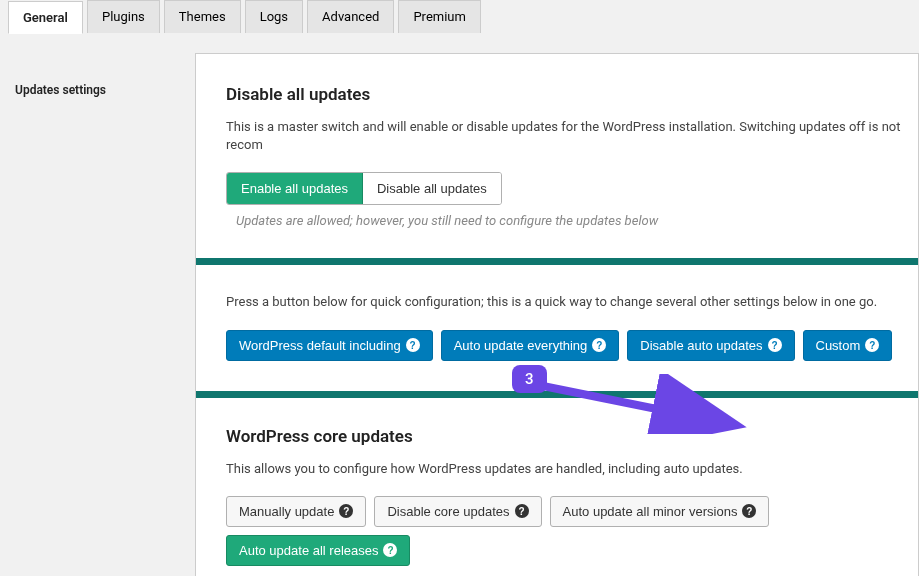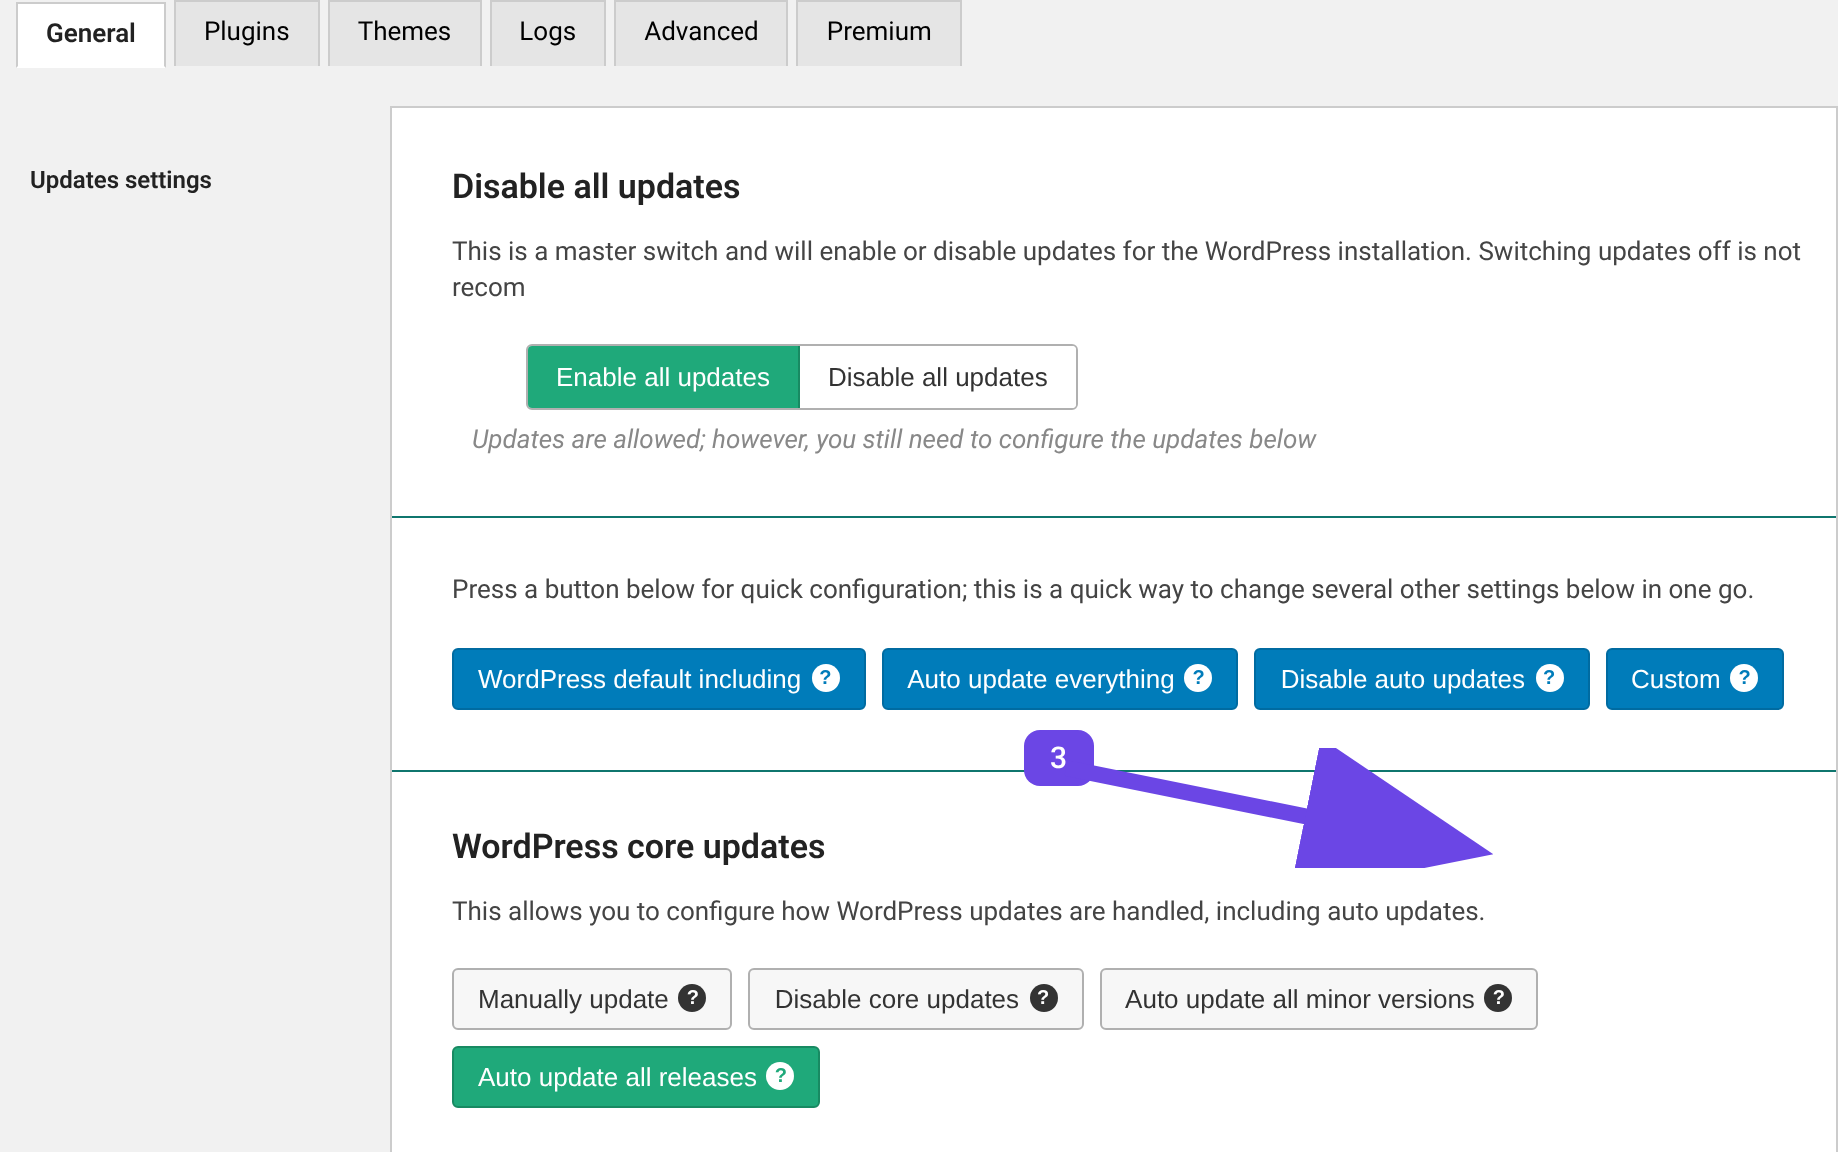--- a/index.html
+++ b/index.html
@@ -7,27 +7,27 @@
 
 .tabs { display: flex; gap: 4px; padding: 0 8px; background: #f1f1f1; }
 .tab { padding: 8px 14px; background: #e5e5e5; border: 1px solid #ccc; border-bottom: none; color: #000000; cursor: pointer; font-size: 13px; }
 .tab.active { background: #fff; font-weight: 600; color: #222; border-bottom: 1px solid #fff; position: relative; top: 1px; }
 
 .page { display: flex; padding: 20px 0 0 15px; }
 .sidebar { width: 180px; padding-top: 30px; }
 .sidebar h2 { font-size: 12px; font-weight: 600; color: #222; }
 
 .content { flex: 1; background: #fff; border: 1px solid #ccc; padding: 30px 0 0 0; overflow: hidden; }
-.section { padding: 0 0 30px 30px; border-bottom: 1px solid #0f766e; margin-bottom: 28px; }
+.section { padding: 0 0 30px 30px; border-bottom: 7px solid #0f766e; margin-bottom: 28px; }
 .section:last-child { border-bottom: none; margin-bottom: 0; padding-bottom: 0; }
 .section h3 { font-size: 17px; font-weight: 600; color: #222; margin-bottom: 14px; }
 .section p { font-size: 13px; color: #444; margin-bottom: 18px; line-height: 1.4; }
 
 .btn-row { display: flex; align-items: center; gap: 8px; flex-wrap: wrap; }
-.seg-group { display: inline-flex; border: 1px solid #b0b0b0; border-radius: 3px; overflow: hidden; margin-left: 37px; }
+.seg-group { display: inline-flex; border: 1px solid #b0b0b0; border-radius: 3px; overflow: hidden; }
 .seg-group .seg { padding: 8px 14px; background: #fff; color: #333; border: none; border-right: 1px solid #b0b0b0; cursor: pointer; font-size: 13px; display: inline-flex; align-items: center; gap: 4px; }
 .seg-group .seg:last-child { border-right: none; }
 .seg-group .seg.active-green { background: #1fa97a; color: #fff; border-color: #188a62; }
 
 .btn-blue { padding: 7px 12px; background: #007cba; color: #fff; border: 1px solid #006ba1; border-radius: 3px; cursor: pointer; font-size: 13px; display: inline-flex; align-items: center; gap: 5px; }
 .btn-secondary { padding: 7px 12px; background: #f7f7f7; color: #333; border: 1px solid #b0b0b0; border-radius: 3px; cursor: pointer; font-size: 13px; display: inline-flex; align-items: center; gap: 5px; }
 .btn-green { padding: 7px 12px; background: #1fa97a; color: #fff; border: 1px solid #188a62; border-radius: 3px; cursor: pointer; font-size: 13px; display: inline-flex; align-items: center; gap: 5px; }
 
 .note { font-style: italic; color: #888; font-size: 13px; margin-left: 10px; }
 

